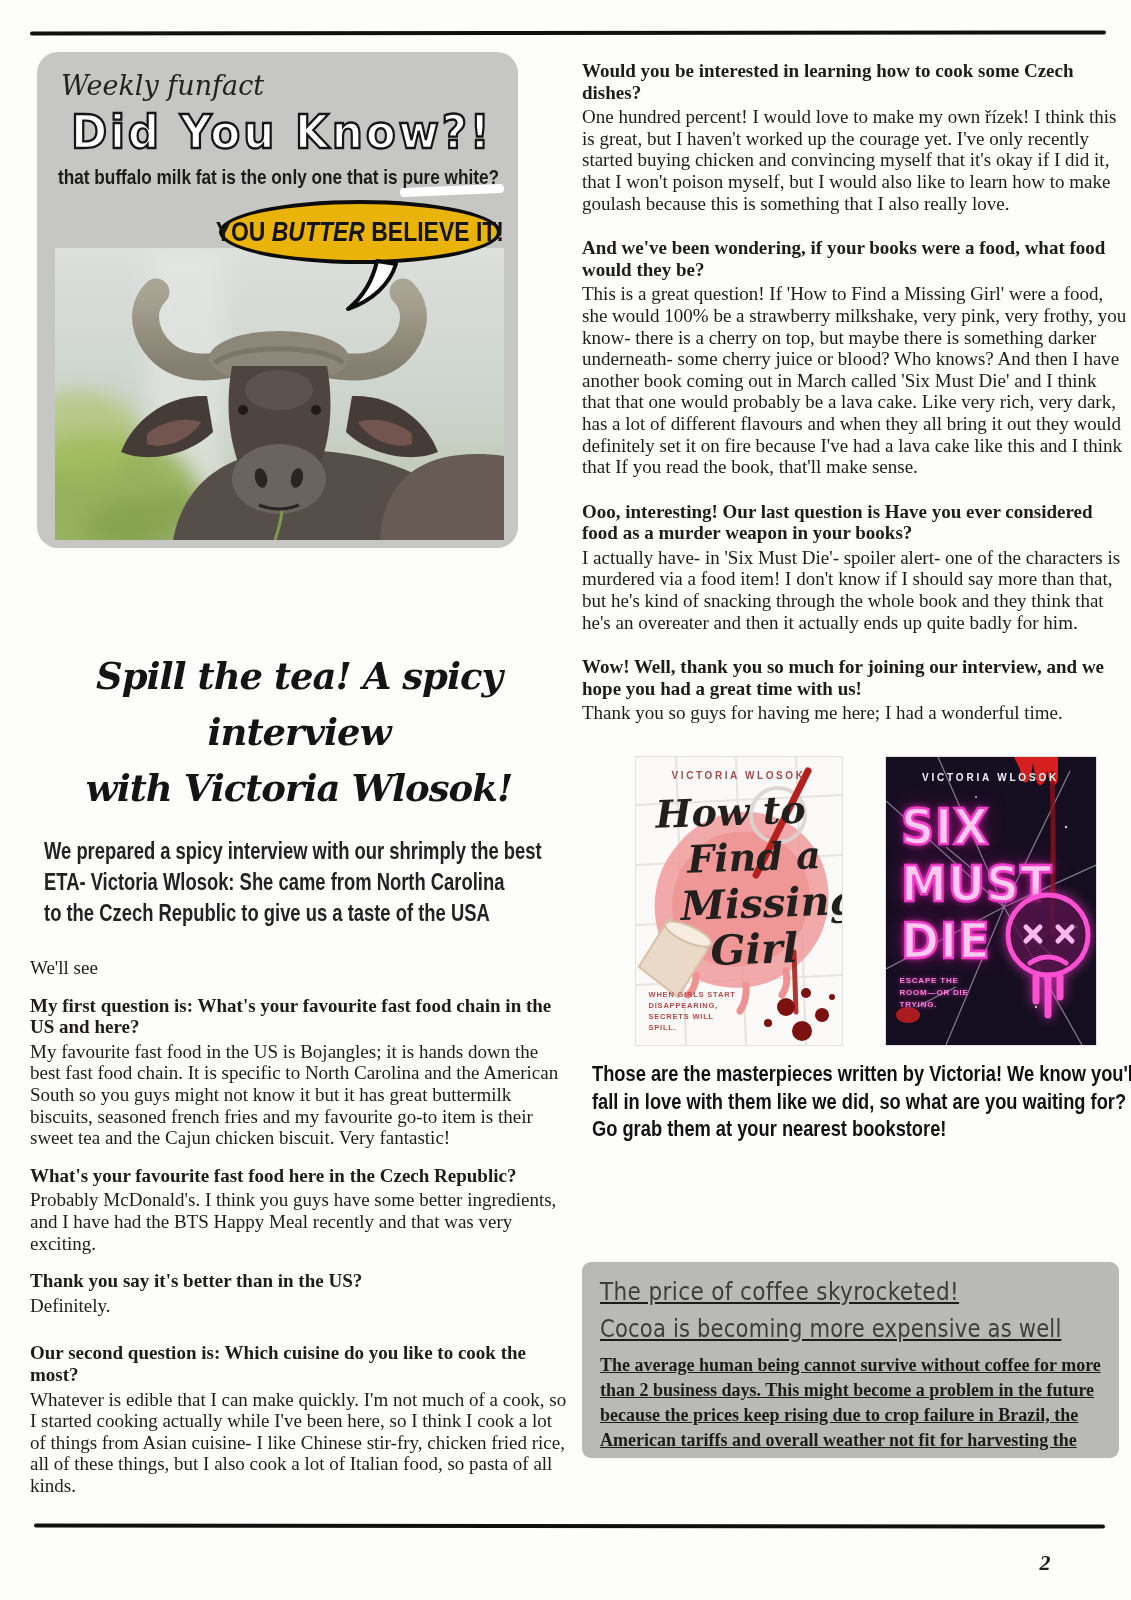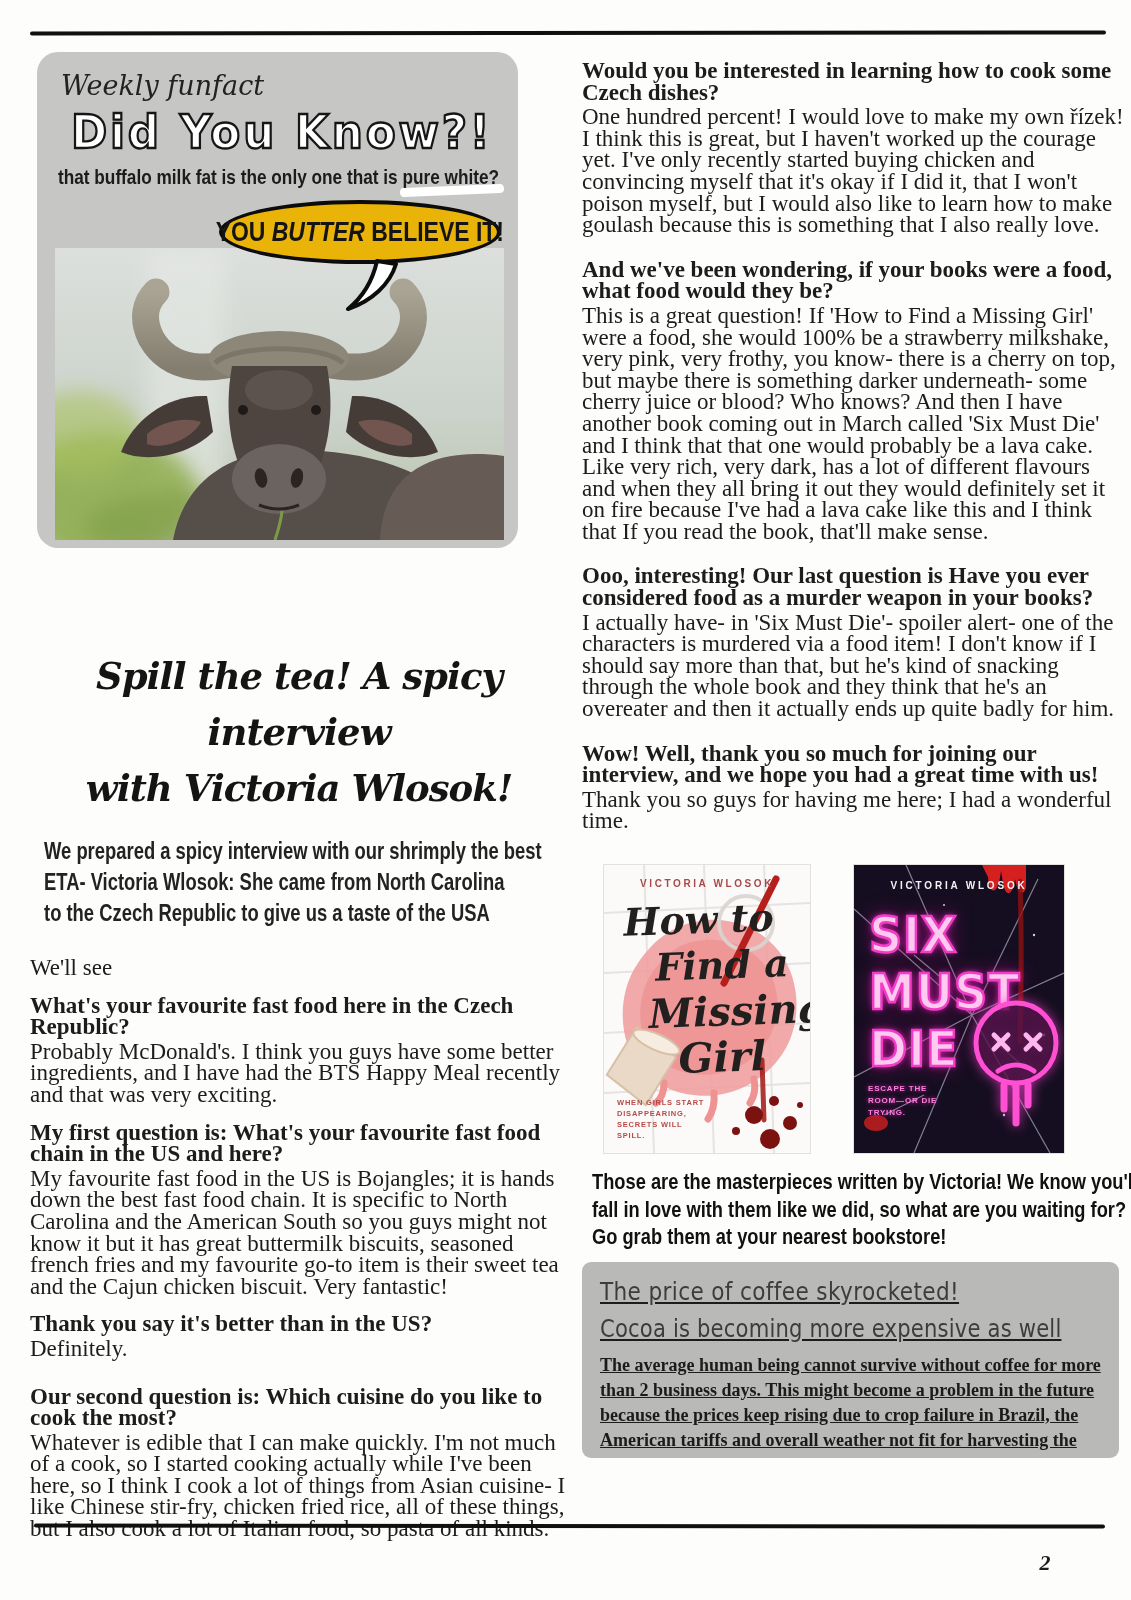--- a/index.html
+++ b/index.html
@@ -37,29 +37,29 @@
 
   
   .left-col { position:absolute; left:30px; top:648px; width:538px; }
   .script-h { text-align:center; font:italic 700 37px "DejaVu Serif", serif; letter-spacing:-1px;
               line-height:56px; color:#141414; }
   .intro { margin:20px 0 0 14px; }
   .intro div { font:500 23px "Liberation Sans", sans-serif; color:#222; white-space:nowrap;
                transform:scaleX(.8); transform-origin:0 0; line-height:31px; font-weight:600; }
   .qa-list { margin-top:28px; }
   .qa { margin-top:16px; }
-  .qa p { font-size:23px; line-height:21.6px; }
+  .qa p { font-size:19px; line-height:21.6px; }
   .qa .q { font-weight:700; margin-bottom:3px; }
 
   
   .right-col { position:absolute; left:582px; top:60px; width:545px; }
   .right-col .qa:first-child { margin-top:0; }
   .right-col .qa { margin-top:23px; }
 
-  .books { display:flex; margin:33px 0 0 22px; gap:44px; }
+  .books { display:flex; margin:33px 0 0 22px; gap:44px;justify-content:center; }
   .cover { position:relative; overflow:hidden; box-shadow:0 0 0 1px #e3e1de; }
   .cover1 { width:206px; height:288px; background:#fbfaf9; }
   .cover2 { width:210px; height:288px; background:#150e20; }
   .cover svg.bgart { position:absolute; left:0; top:0; }
   .author1 { position:absolute; top:13px; width:100%; text-align:center;
              font:700 10px "Liberation Sans", sans-serif; letter-spacing:2.6px; color:#a64a4b; }
   .title1 { position:absolute; left:0; top:32px; width:100%; transform:rotate(-2deg);
             font:italic 700 38px "DejaVu Serif", serif; color:#22201f; line-height:46px; }
   .title1 span { display:block; }
   .t1-l1 { margin-left:22px; }
@@ -165,26 +165,26 @@
     <div class="intro">
       <div>We prepared a spicy interview with our shrimply the best</div>
       <div>ETA- Victoria Wlosok:  She came from North Carolina</div>
       <div>to the Czech Republic to give us a taste of the USA</div>
     </div>
     <div class="qa-list">
       <div class="qa">
         <p class="a">We'll see</p>
       </div>
       <div class="qa">
+        <p class="q">My first question is: What's your favourite fast food chain in the US and here?</p>
+        <p class="a">My favourite fast food in the US is Bojangles; it is hands down the best fast food chain. It is specific to North Carolina and the American South so you guys might not know it but it has great buttermilk biscuits, seasoned french fries and my favourite go-to item is their sweet tea and the Cajun chicken biscuit. Very fantastic!</p>
+      </div>
+      <div class="qa">
         <p class="q">What's your favourite fast food here in the Czech Republic?</p>
         <p class="a">Probably McDonald's. I think you guys have some better ingredients, and I have had the BTS Happy Meal recently and that was very exciting.</p>
-      </div>
-      <div class="qa">
-        <p class="q">My first question is: What's your favourite fast food chain in the US and here?</p>
-        <p class="a">My favourite fast food in the US is Bojangles; it is hands down the best fast food chain. It is specific to North Carolina and the American South so you guys might not know it but it has great buttermilk biscuits, seasoned french fries and my favourite go-to item is their sweet tea and the Cajun chicken biscuit. Very fantastic!</p>
       </div>
       <div class="qa">
         <p class="q">Thank you say it's better than in the US?</p>
         <p class="a">Definitely.</p>
       </div>
       <div class="qa" style="margin-top:26px">
         <p class="q">Our second question is: Which cuisine do you like to cook the most?</p>
         <p class="a">Whatever is edible that I can make quickly. I'm not much of a cook, so I started cooking actually while I've been here, so I think I cook a lot of things from Asian cuisine- I like Chinese stir-fry, chicken fried rice, all of these things, but I also cook a lot of Italian food, so pasta of all kinds.</p>
       </div>
     </div>

